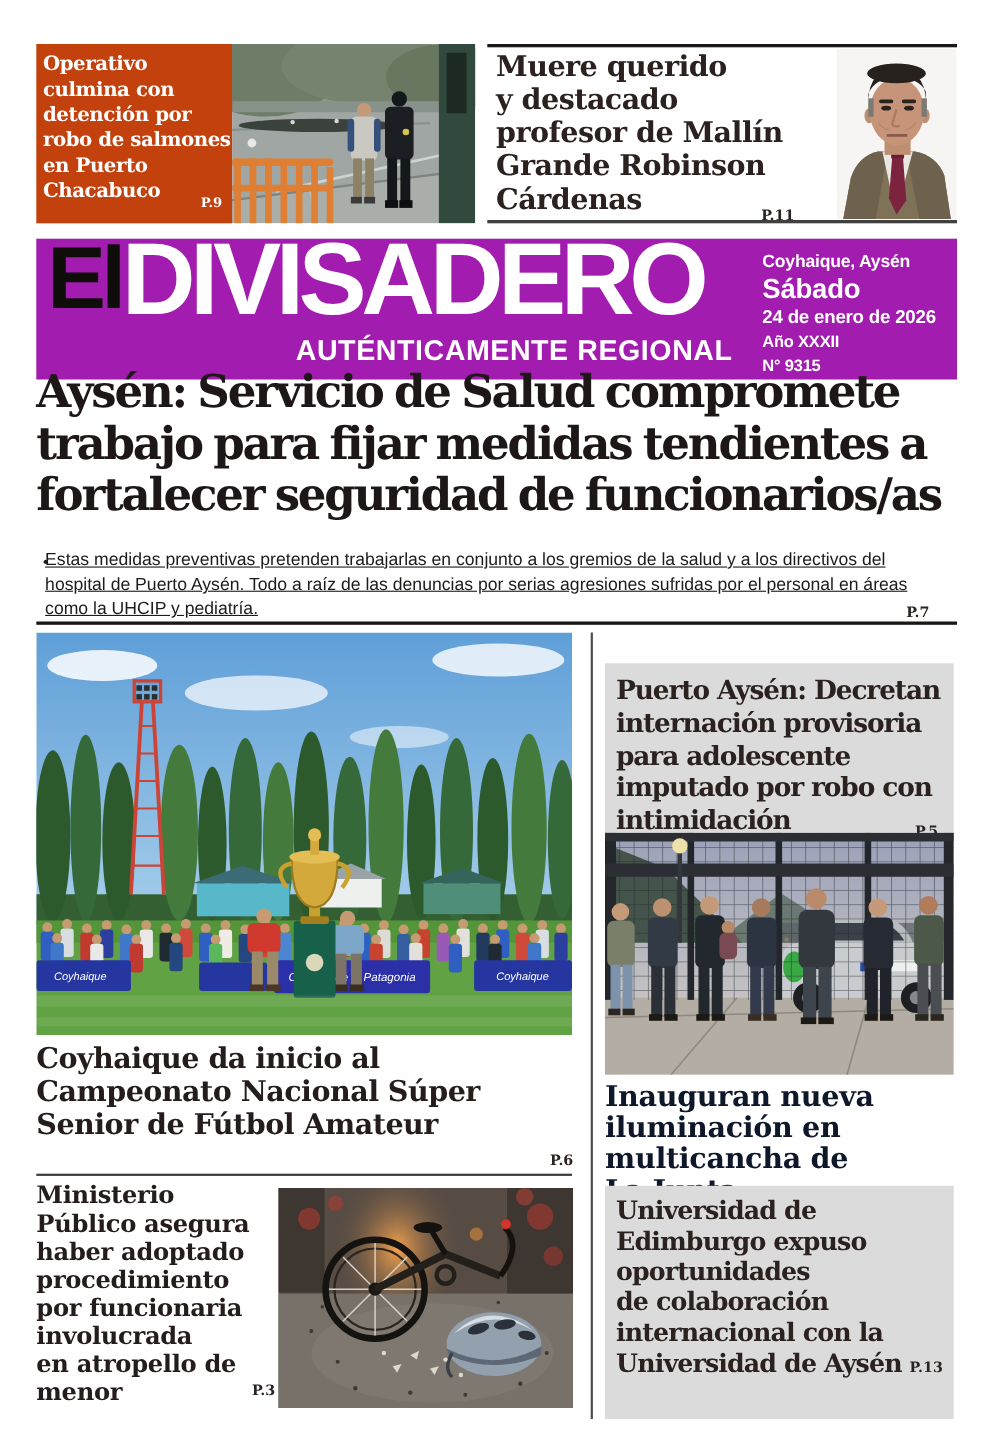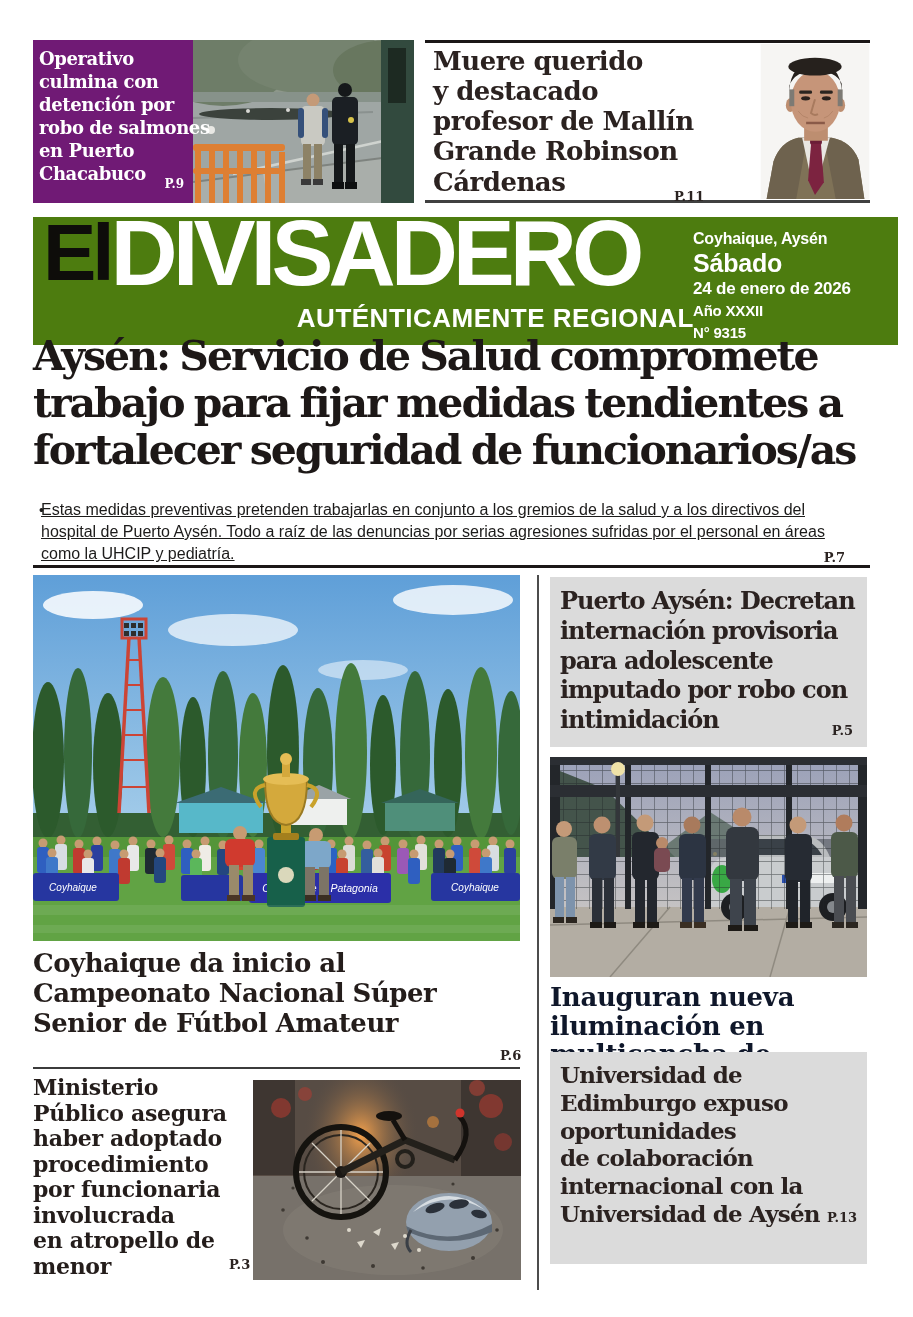--- a/index.html
+++ b/index.html
@@ -4,33 +4,33 @@
 <style>
   html,body{margin:0;padding:0;background:#ffffff;}
   body{width:913px;height:1317px;position:relative;font-family:"Liberation Sans",sans-serif;overflow:hidden;}
   .abs{position:absolute;}
   .serif{font-family:"DejaVu Serif",serif;font-weight:bold;}
   .pref{font-family:"DejaVu Serif",serif;font-weight:bold;font-size:13px;color:#2b2321;letter-spacing:0;}
   .nowrap{white-space:nowrap;}
 
   
   .top-strip{left:33px;top:40px;width:837px;height:163px;display:flex;}
-  .tl-box{width:160px;height:163px;background:#701a75;color:#fff;box-sizing:border-box;
+  .tl-box{width:178px;height:163px;background:#c2410c;color:#fff;box-sizing:border-box;
           padding:7px 6px;font-size:18px;line-height:1.28;letter-spacing:-0.4px;position:relative;}
   .tl-box .pref{position:absolute;right:9px;bottom:11px;color:#fff;font-size:12px;margin-top:44px;}
   .tl-photo{width:221px;height:163px;flex:none;}
   .top-gap{width:11px;flex:none;}
   .tr-area{flex:1;position:relative;border-top:3px solid #1b1717;border-bottom:3px solid #404040;box-sizing:border-box;}
   .tr-headline{position:absolute;left:8px;top:3px;width:310px;font-size:26px;line-height:1.16;
                letter-spacing:-0.5px;color:#2b2220;}
   .tr-area .pref{position:absolute;left:249px;top:146px;}
   .tr-photo{position:absolute;right:0;top:1px;width:110px;height:155px;}
 
   
-  .masthead{left:33px;top:217px;width:837px;height:128px;background:#4d7c0f;padding-left:28px;}
+  .masthead{left:33px;top:217px;width:837px;height:128px;background:#a21caf;}
   .mh-title{position:absolute;left:10px;top:-8px;white-space:nowrap;}
   .mh-el{font-weight:bold;font-size:80px;color:#0e0d0a;letter-spacing:-4px;vertical-align:top;line-height:1.1;}
   .mh-main{font-weight:bold;font-size:93px;color:#ffffff;letter-spacing:-5px;vertical-align:top;line-height:0.95;}
   .mh-tagline{position:absolute;right:204px;top:86px;color:#ffffff;font-weight:bold;font-size:26px;
               letter-spacing:0.5px;white-space:nowrap;}
   .mh-info{position:absolute;left:660px;top:13px;color:#ffffff;font-weight:bold;letter-spacing:-0.2px;}
   .mh-loc{font-size:16px;line-height:1.15;}
   .mh-day{font-size:25px;line-height:1.2;}
   .mh-date{font-size:17px;line-height:1.3;}
   .mh-year{font-size:15px;line-height:1.45;}
@@ -52,21 +52,21 @@
   .soccer-photo{left:33px;top:575px;width:487px;height:366px;}
   .football-headline{left:33px;top:948px;width:500px;font-size:26px;line-height:1.16;letter-spacing:-0.5px;color:#241d1b;}
   .pref-p6{left:500px;top:1048px;}
   .rule-left{left:33px;top:1067px;width:487px;height:2px;background:#3b3b3b;}
 
   .ministerio-headline{left:33px;top:1075px;width:222px;font-size:22px;line-height:1.16;
                        letter-spacing:-0.3px;color:#241d1b;}
   .pref-p3{left:229px;top:1257px;}
   .bike-photo{left:253px;top:1080px;width:268px;height:200px;}
 
-  .gray-box{background:#dbdbdb;box-sizing:border-box;color:#2b2220;}
+  .gray-box{background:#dbdbdb;box-sizing:border-box;color:#2b2220;margin-top:26px;}
   .box1{left:550px;top:577px;width:317px;height:170px;padding:9px 8px 8px 10px;font-size:24px;
         line-height:1.24;letter-spacing:-1px;position:absolute;}
   .box1 .pref{position:absolute;right:14px;bottom:8px;}
   .multicancha-photo{left:550px;top:757px;width:317px;height:220px;}
   .lighting-headline{left:550px;top:983px;width:300px;font-size:26px;line-height:1.1;
                      letter-spacing:-0.3px;color:#0f172a;}
   .pref-p10{left:831px;top:1083px;}
   .box2{left:550px;top:1052px;width:317px;height:212px;padding:9px 6px 8px 10px;font-size:23px;
         line-height:1.21;letter-spacing:-0.8px;position:absolute;}
   .box2 .pref{font-size:13px;}

